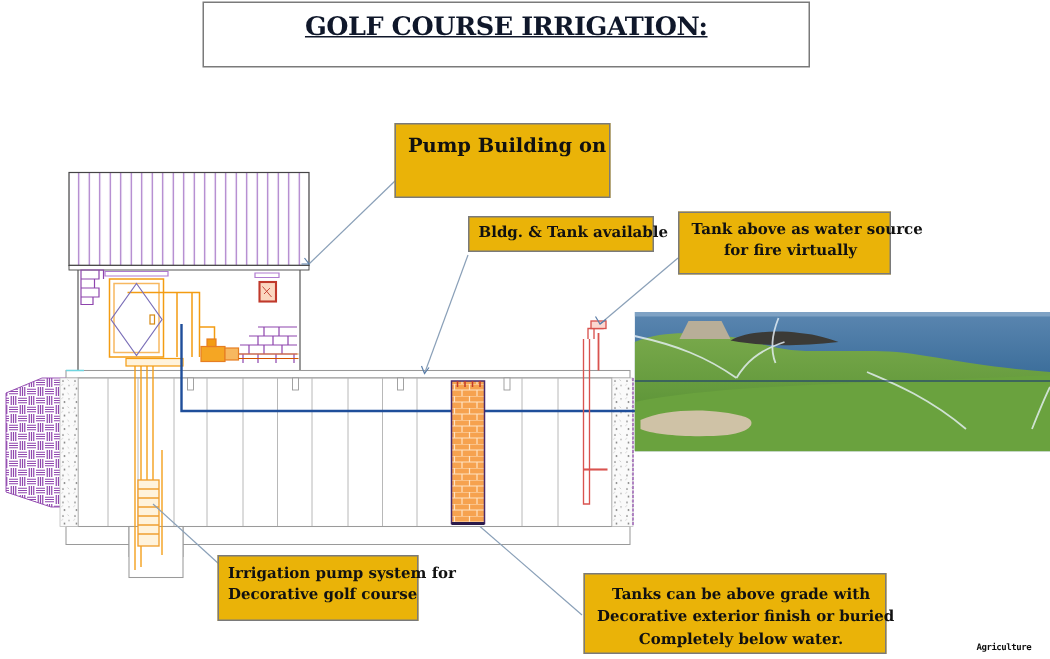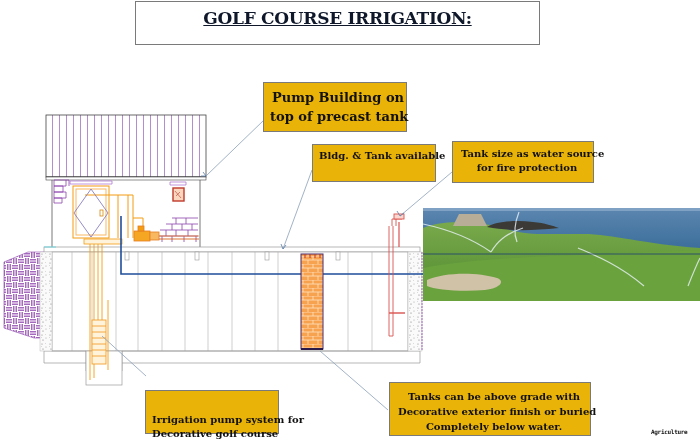--- a/index.html
+++ b/index.html
@@ -2,23 +2,23 @@
 <html><head>
 <meta charset="utf-8">
 <style>
   html, body { margin: 0; padding: 0; background: #ffffff; }
   body { width: 700px; height: 439px; position: relative; overflow: hidden; font-family: "DejaVu Serif", "Liberation Serif", serif; }
   .title-box { position: absolute; left: 135px; top: 1px; width: 405px; height: 44px; border: 1px solid #7a7a7a; box-sizing: border-box; text-align: center; }
   .title-text { display: inline-block; margin-top: 6px; font-family: "DejaVu Serif", serif; font-weight: bold; font-size: 17px; color: #0f172a; text-decoration: underline; letter-spacing: -0.3px; }
   .callout { position: absolute; border: 1px solid #7a7a7a; background: #eab308; box-sizing: border-box; font-family: "DejaVu Serif", serif; font-weight: bold; color: #111; text-align: center; }
   .callout .ln { display: block; white-space: nowrap; }
   .c1 { left: 263px; top: 82px; width: 144px; height: 50px; padding: 5px 0 0 6px; font-size: 13px; line-height: 19px; }
-  .c2 { left: 312px; top: 144px; width: 124px; height: 38px; padding: 4px 0 0 6px; font-size: 10px; line-height: 14px; }
+  .c2 { left: 312px; top: 144px; width: 124px; height: 24px; padding: 4px 0 0 6px; font-size: 10px; line-height: 14px; }
   .c3 { left: 452px; top: 141px; width: 142px; height: 42px; padding: 5px 0 0 8px; font-size: 10px; line-height: 14px; }
-  .c4 { left: 145px; top: 370px; width: 134px; height: 44px; padding: 22px 0 0 6px; font-size: 10px; line-height: 14px; margin-top: 20px; }
+  .c4 { left: 145px; top: 370px; width: 134px; height: 44px; padding: 5px 0 0 6px; font-size: 10px; line-height: 14px; }
   .c5 { left: 389px; top: 382px; width: 202px; height: 54px; padding: 6px 0 0 8px; font-size: 10px; line-height: 15px; }
   .watermark { position: absolute; left: 651px; top: 428px; font-family: "DejaVu Sans Mono", monospace; font-size: 6px; font-weight: bold; color: #111; letter-spacing: -0.3px; }
   svg.drawing { position: absolute; left: 0; top: 0; }
   .photo { position: absolute; left: 423px; top: 208px; width: 277px; height: 93px; overflow: hidden; }
 </style>
 </head>
 <body>
 
 <div class="title-box">
   <span class="title-text">GOLF COURSE IRRIGATION:</span>
@@ -188,30 +188,29 @@
       <path d="M155 40c14 6 40 16 66 38"></path>
       <path d="M265 78c4-10 8-20 12-28"></path>
       <path d="M96 4c-4 10-6 20-2 30"></path>
     </g>
     <path d="M0 46h277" stroke="#1f3f70" stroke-width="1" opacity="0.8"></path>
   </svg>
 </div>
 
 <div class="callout c1">
   <span class="ln">Pump Building on</span>
-  <span class="ln">top of precast tank</span>
 </div>
 
 <div class="callout c2">
   <span class="ln">Bldg.  &amp; Tank available</span>
 </div>
 
 <div class="callout c3">
-  <span class="ln">Tank size as water source</span>
-  <span class="ln">for fire protection</span>
+  <span class="ln">Tank above as water source</span>
+  <span class="ln">for fire virtually</span>
 </div>
 
 <div class="callout c4">
   <span class="ln">Irrigation pump system for</span>
   <span class="ln">Decorative golf course</span>
 </div>
 
 <div class="callout c5">
   <span class="ln">Tanks can be above grade with</span>
   <span class="ln">Decorative exterior finish or buried</span>

